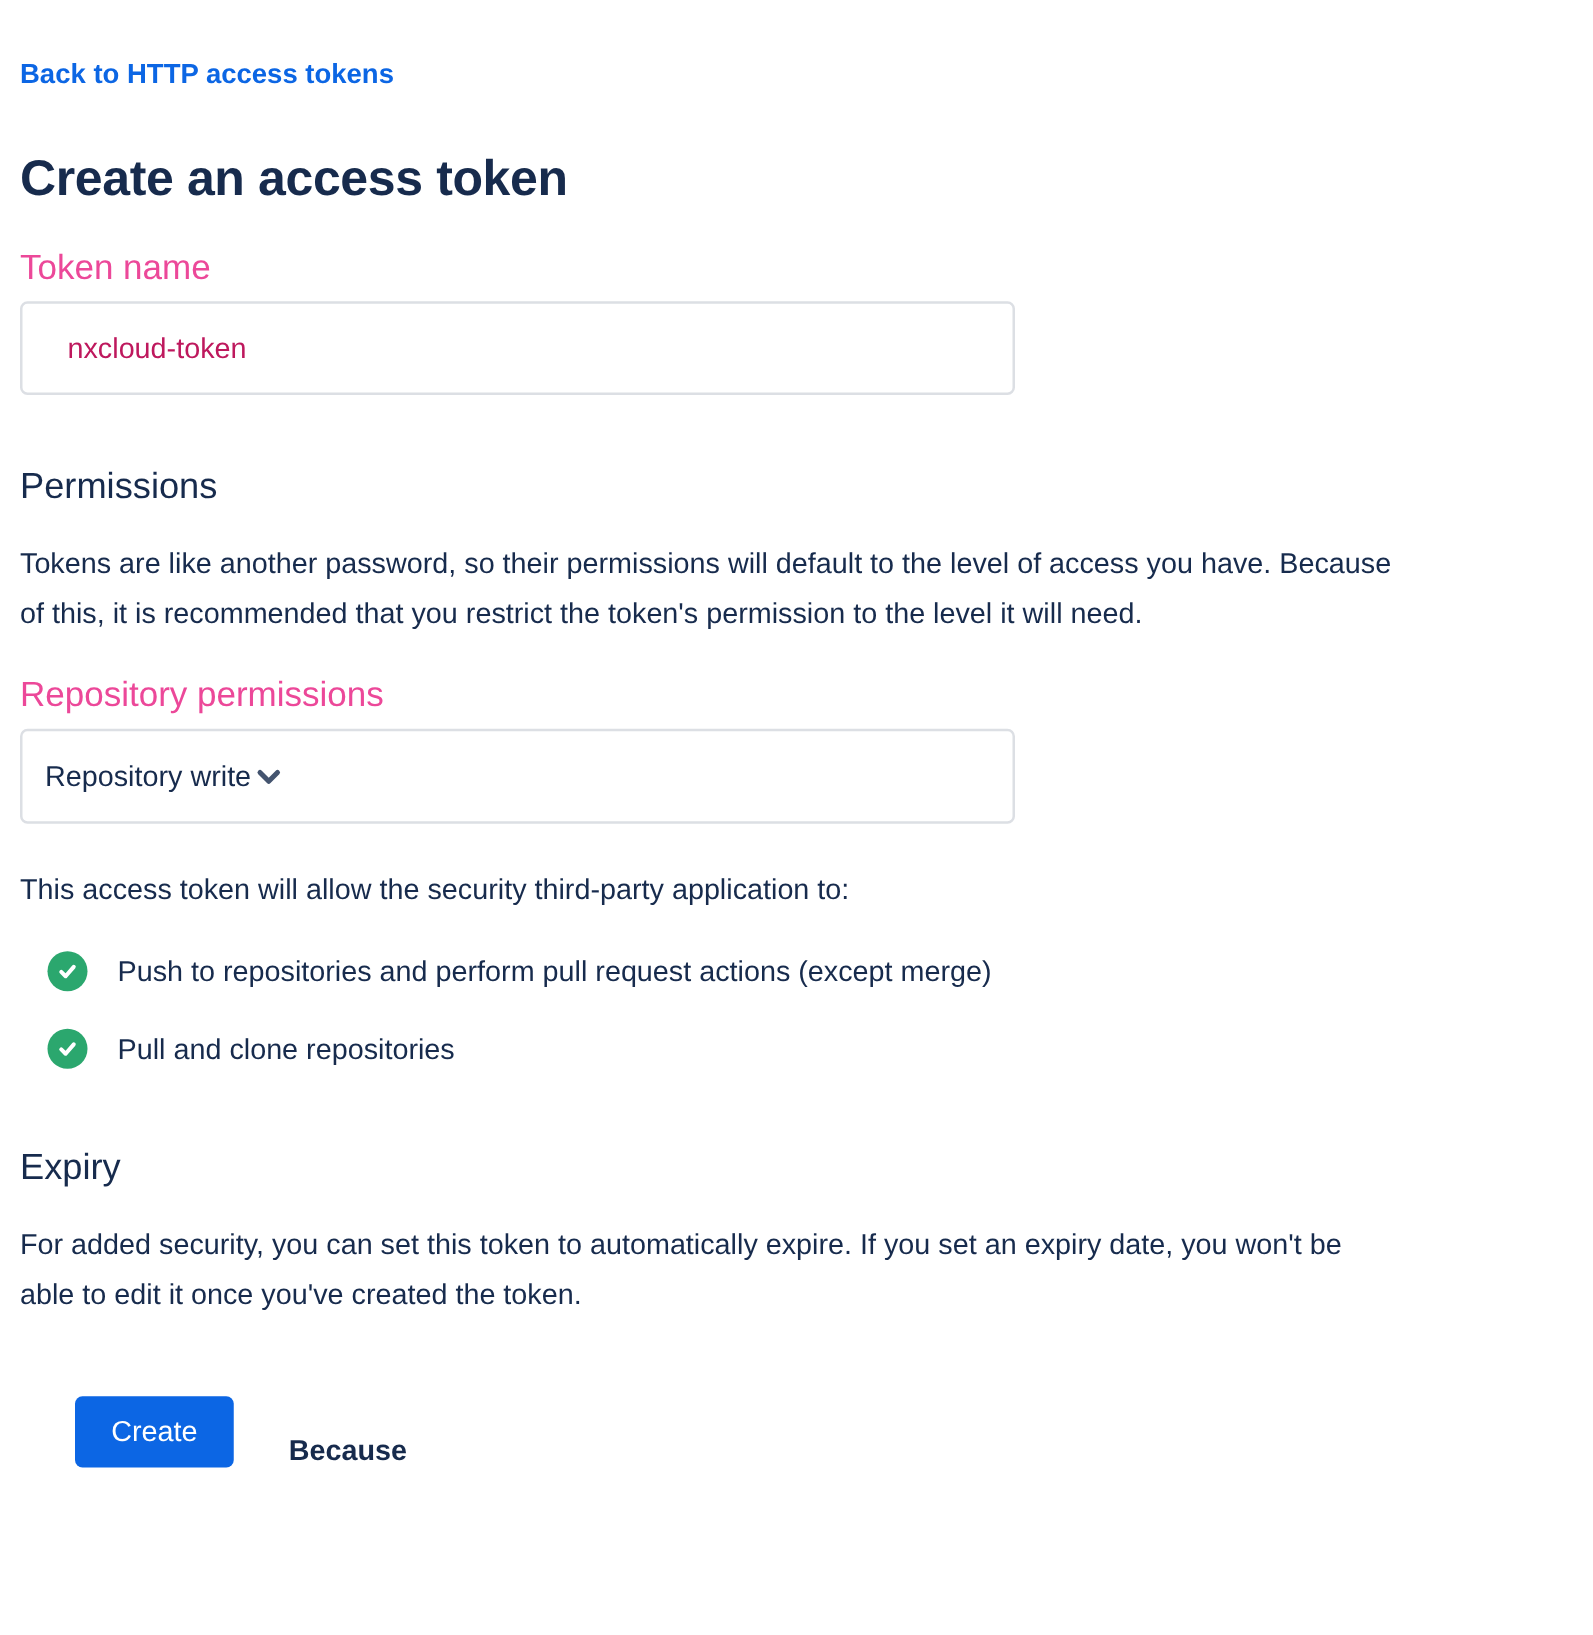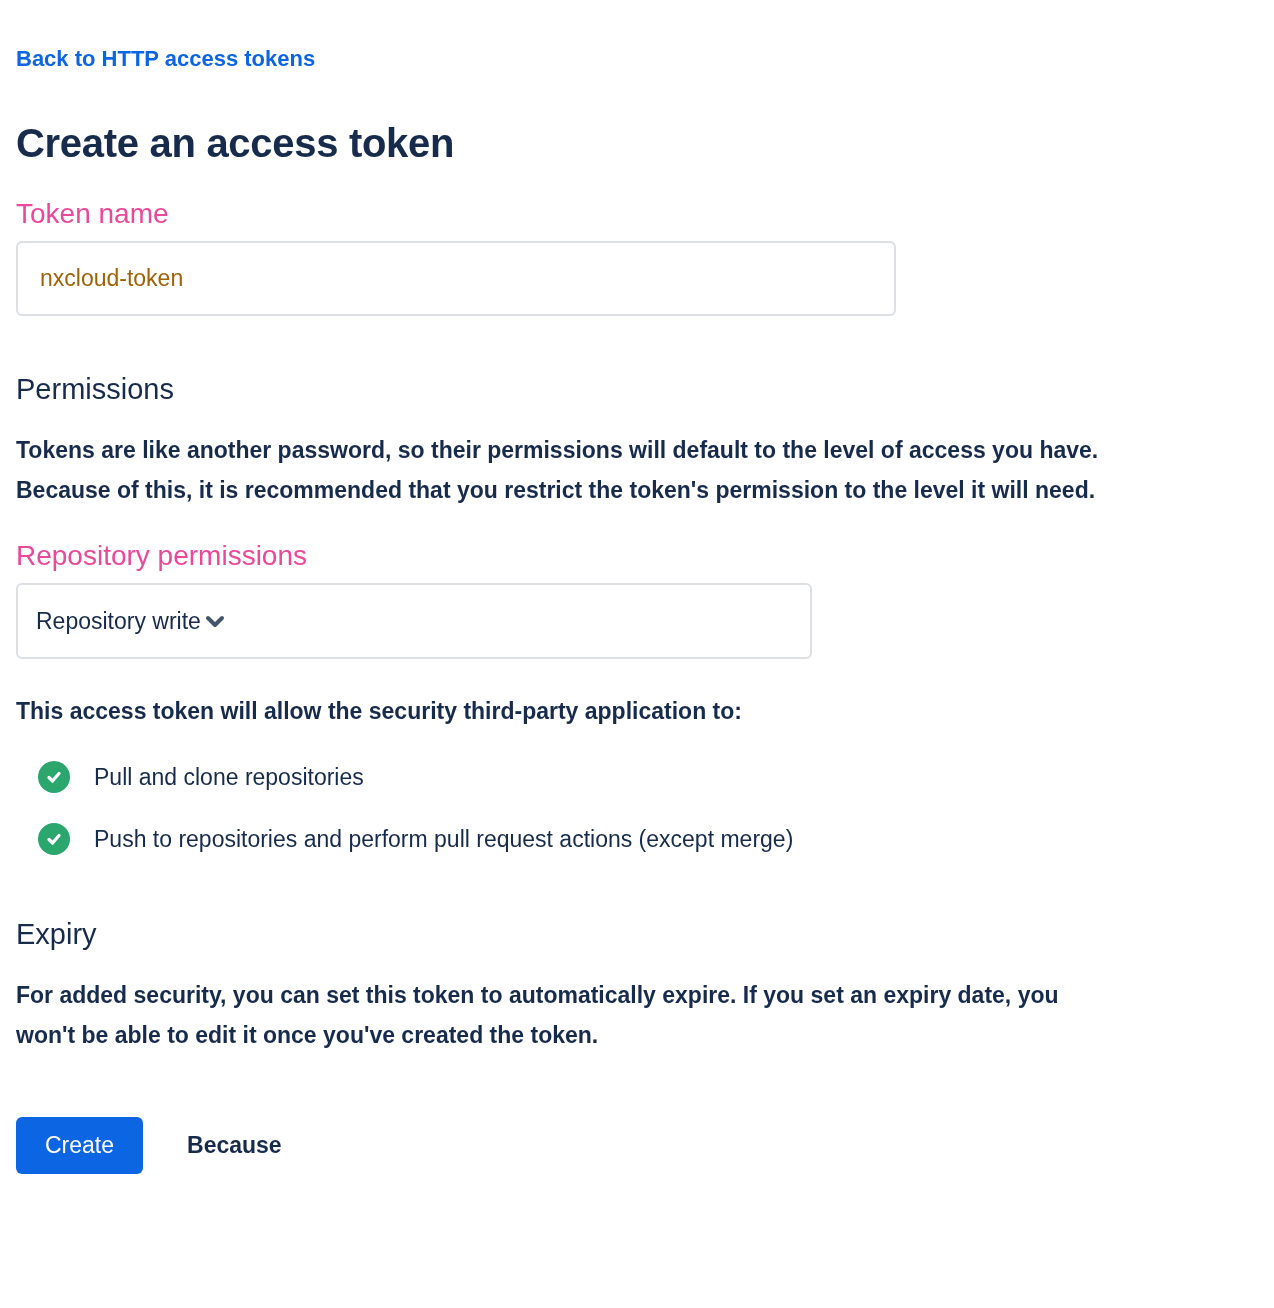--- a/index.html
+++ b/index.html
@@ -32,43 +32,42 @@
   .field-label {
     display: block;
     font-size: 28px;
     font-weight: 400;
     color: #ec4899;
     line-height: 24px;
   }
   .token-field { margin-top: 36px; }
   .token-field .field-label { margin-bottom: 15px; }
   .text-input {
-    width: 880px;
+    width: 796px;
     height: 75px;
     border: 2px solid #DCDFE4;
     border-radius: 6px;
-    padding: 0 22px;
+    padding: 0 36px;
     font-size: 23px;
     font-family: inherit;
-    color: #a16207;
+    color: #be185d;
     outline: none;
     background: #fff;
   }
   .section-heading {
     margin: 56px 0 0 0;
     font-size: 29px;
     font-weight: 500;
     line-height: 34px;
   }
   .para {
     margin: 24px 0 0 0;
     font-size: 23px;
     line-height: 40px;
     max-width: 1100px;
-    font-weight: bold;
   }
   .repo-field { margin-top: 34px; }
   .repo-field .field-label { margin-bottom: 15px; }
   .select-box {
     width: 796px;
     height: 76px;
     border: 2px solid #DCDFE4;
     border-radius: 6px;
     background: #fff;
     display: flex;
@@ -129,22 +128,23 @@
     position: absolute;
     top: 50%; left: 50%;
     width: 10px; height: 10px;
     border-radius: 50%;
     background: #fff;
     transform: translate(-50%, -50%);
   }
   .actions {
     margin-top: 62px;
     display: flex;
-    align-items: center;
+    align-items: flex-end;
     gap: 44px;
+    margin-left: 44px;
   }
   .btn-primary {
     height: 57px;
     padding: 0 29px;
     background: #0C66E4;
     color: #ffffff;
     border: none;
     border-radius: 6px;
     font-family: inherit;
     font-size: 23px;
@@ -192,29 +192,29 @@
 
   <p class="para allow-intro">This access token will allow the security third-party application to:</p>
 
   <ul class="capabilities">
     <li class="capability-row">
       <span class="check-circle">
         <svg width="18" height="18" viewBox="0 0 18 18">
           <path d="M4 9.5 L7.5 13 L14 5.5" fill="none" stroke="#ffffff" stroke-width="3.2" stroke-linecap="round" stroke-linejoin="round"></path>
         </svg>
       </span>
-      <span>Pull and clone repositories</span>
+      <span>Push to repositories and perform pull request actions (except merge)</span>
     </li>
     <li class="capability-row">
       <span class="check-circle">
         <svg width="18" height="18" viewBox="0 0 18 18">
           <path d="M4 9.5 L7.5 13 L14 5.5" fill="none" stroke="#ffffff" stroke-width="3.2" stroke-linecap="round" stroke-linejoin="round"></path>
         </svg>
       </span>
-      <span>Push to repositories and perform pull request actions (except merge)</span>
+      <span>Pull and clone repositories</span>
     </li>
   </ul>
 
   <h2 class="section-heading expiry-heading">Expiry</h2>
 
   <p class="para">For added security, you can set this token to automatically expire. If you set an expiry date, you won't be able to edit it once you've created the token.</p>
 
 
   <div class="actions">
     <button class="btn-primary">Create</button>

